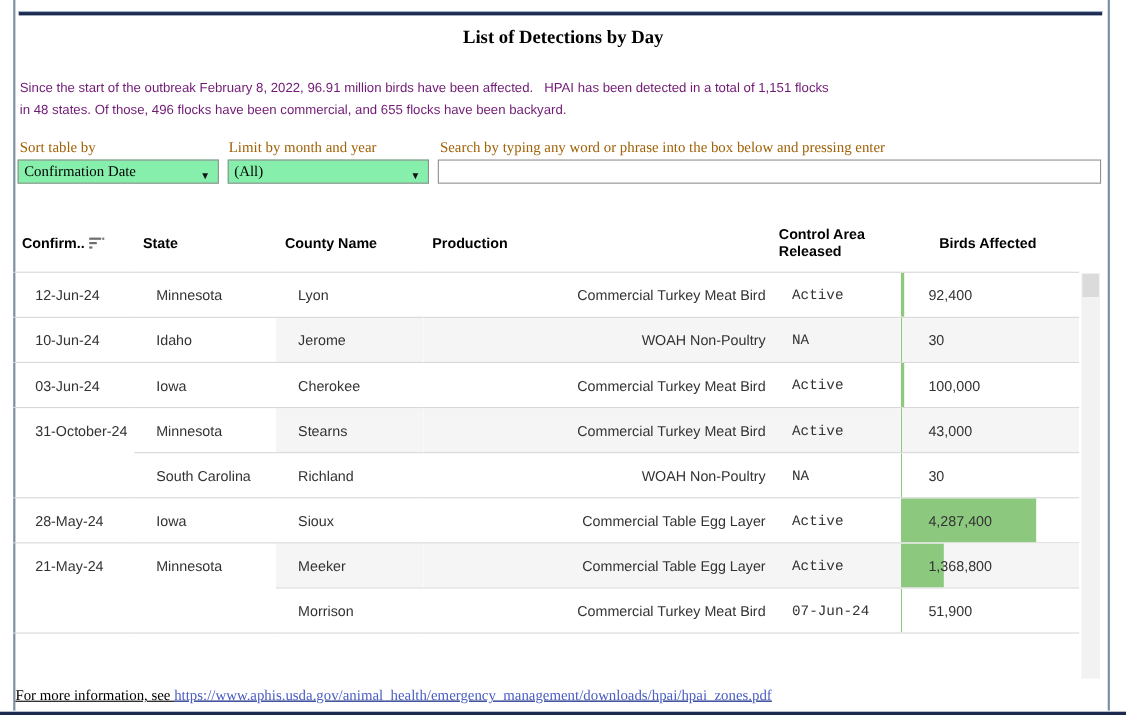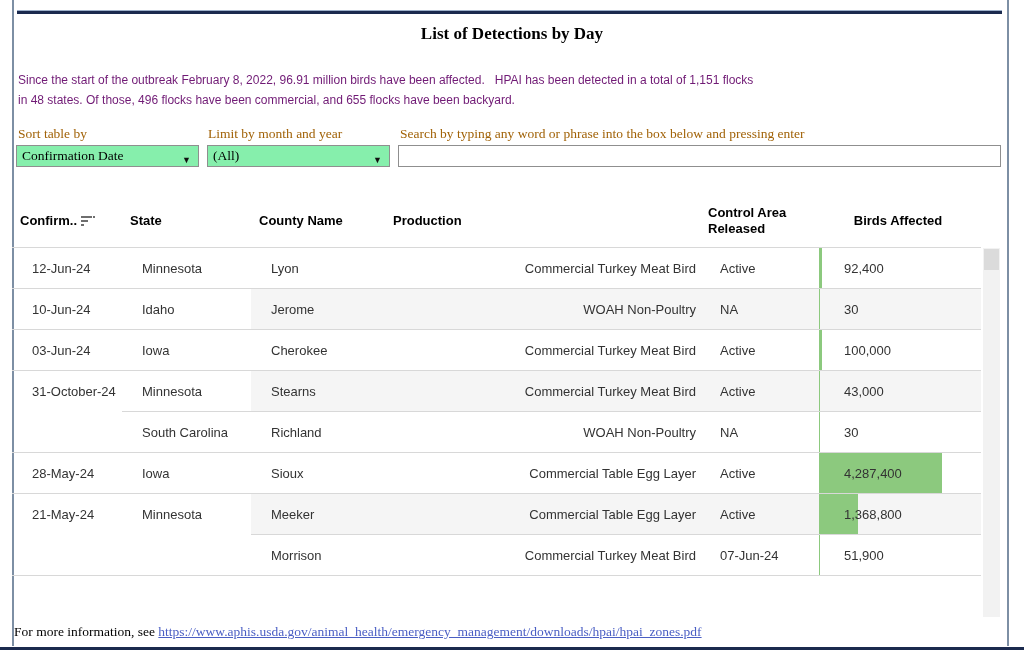--- a/index.html
+++ b/index.html
@@ -47,37 +47,37 @@
   table.det th{
     font-size:13px;font-weight:bold;color:#000;text-align:left;vertical-align:middle;
     height:52px;padding:0 4px 0 8px;line-height:16px;
   }
   table.det th.col-birds{text-align:center;padding-left:0;}
   table.det td{
     font-size:13px;color:#333;height:40px;vertical-align:middle;
     padding:0 4px 0 20px;overflow:hidden;white-space:nowrap;
   }
   td.col-production{padding-left:7px;text-align:right;}
-  td.col-control{padding-left:6px;}
+  td.col-control{padding-left:6px;font-family:Liberation Mono, monospace;}
   td.col-birds{padding:0;position:relative;}
   tr.div-full td{border-top:1px solid #d8d8d8;}
   tr.div-state td:not(.col-date){border-top:1px solid #d8d8d8;}
   tr.div-county td:not(.col-date):not(.col-state){border-top:1px solid #d8d8d8;}
   tr.band td.pane{background:#f5f5f5;}
   .bar{position:absolute;left:0;top:0;bottom:0;}
   .birds-text{position:relative;padding-left:5px;}
   .hdr-flex{display:inline-flex;align-items:center;gap:4px;}
   .sort-icon{display:inline-block;}
 
   
   .vscroll{position:absolute;left:983px;top:248px;width:17px;height:369px;background:#f2f2f2;}
   .vscroll-thumb{position:absolute;left:1px;top:1px;width:15px;height:21px;background:#dbdbdb;}
 
   
-  .footer{position:absolute;left:14px;top:624px;font-family:"Liberation Serif",serif;font-size:13.5px;color:#000;white-space:nowrap;}
+  .footer{position:absolute;left:14px;top:624px;font-family:"Liberation Serif",serif;font-size:13.5px;color:#000;white-space:nowrap;text-decoration:underline;}
   .footer a{color:#4a5ec4;text-decoration:underline;cursor:pointer;}
 </style>
 </head>
 <body>
 
 <div class="frame-left"></div>
 <div class="frame-right"></div>
 <div class="frame-top"></div>
 <div class="frame-bottom"></div>
 

